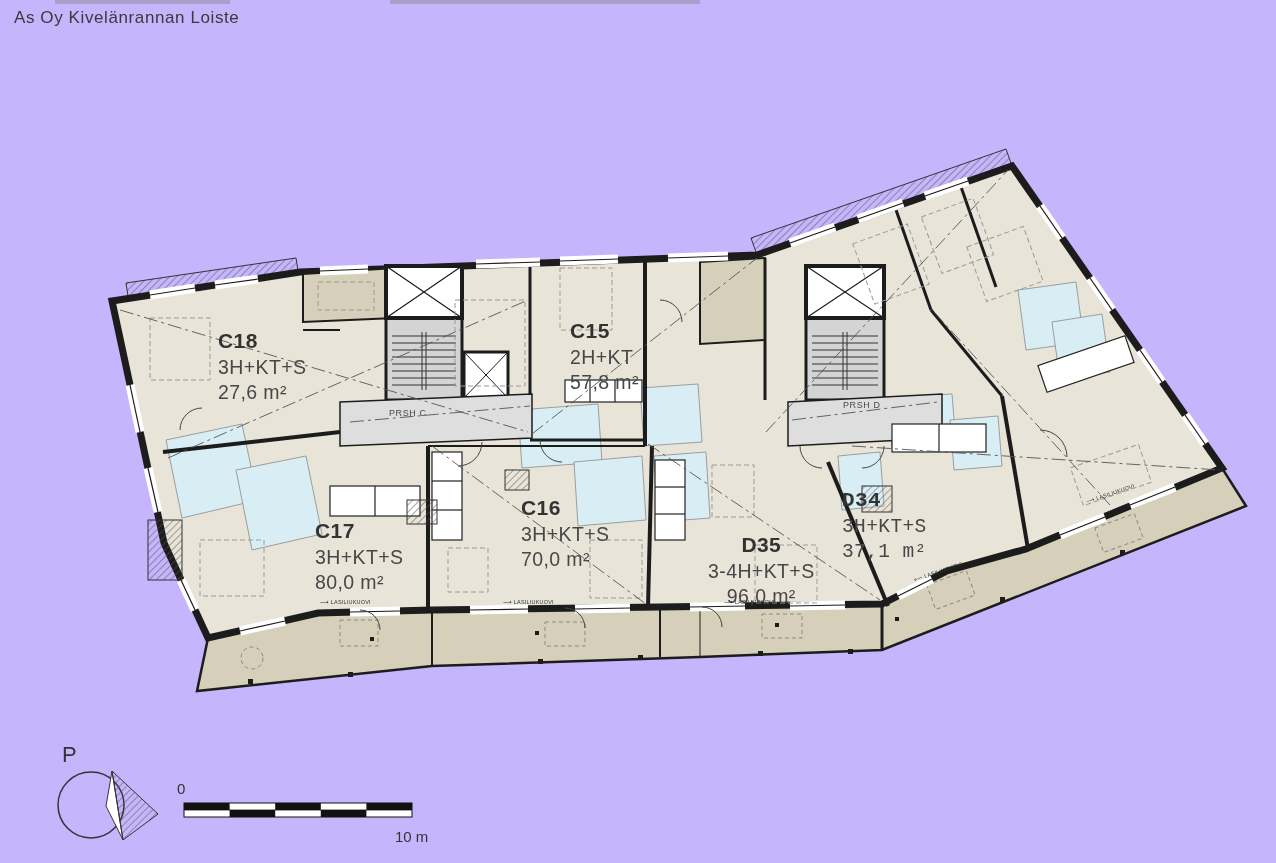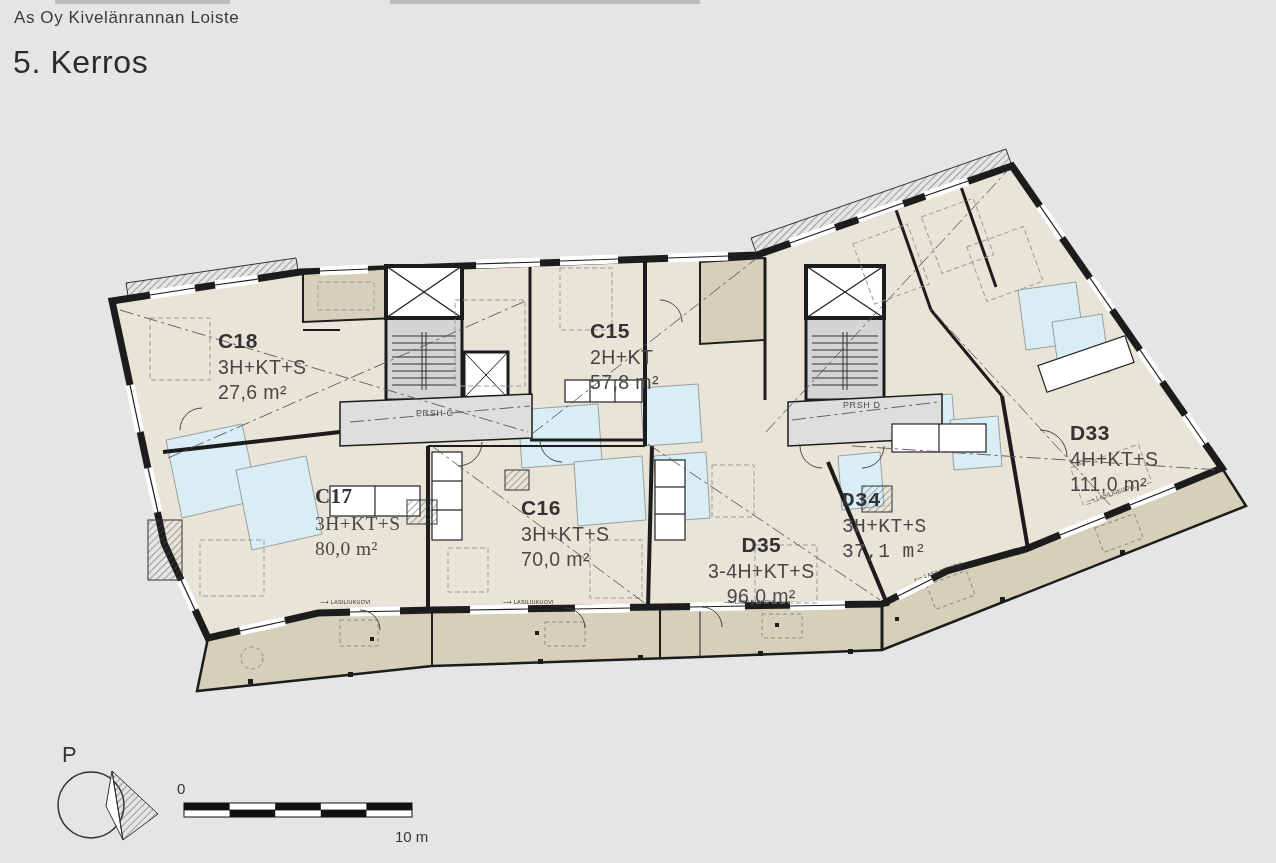--- a/index.html
+++ b/index.html
@@ -1,18 +1,18 @@
 <!DOCTYPE html>
 <html><head>
 <meta charset="utf-8">
 <style>
   html,body{margin:0;padding:0;background:#ffffff;}
   body{width:1276px;height:863px;overflow:hidden;
        font-family:"Liberation Sans","DejaVu Sans",sans-serif;}
-  .canvas{position:relative;width:1276px;height:863px;background:#e5e5e5;}
+  .canvas{position:relative;width:1276px;height:863px;background:#c4b5fd;}
   svg.plan{position:absolute;left:0;top:0;}
   .ovl{position:absolute;left:0;top:0;width:1276px;height:863px;pointer-events:none;}
   .title-small{position:absolute;left:14px;top:8px;font-size:17px;color:#3a3a3a;letter-spacing:.6px;}
   .title-large{position:absolute;left:13px;top:44px;font-size:32px;color:#2b2b2b;letter-spacing:.6px;}
   .unit-label{position:absolute;color:#474747;letter-spacing:.4px;line-height:25px;font-size:19.5px;}
   .unit-id{font-size:21px;font-weight:bold;color:#333;margin-bottom:2px;letter-spacing:.4px;}
   .prsh{position:absolute;font-size:9px;color:#4a4a4a;letter-spacing:.6px;}
   .sd-label{position:absolute;font-size:5.5px;color:#333;letter-spacing:.2px;white-space:nowrap;transform-origin:left center;}
   .sd-arrow{font-size:6px;margin-right:2px;}
   .rot-19{transform:rotate(-19deg);}
@@ -297,59 +297,53 @@
       <rect x="275.2" y="803" width="45.6" height="7"></rect>
       <rect x="366.4" y="803" width="45.6" height="7"></rect>
       <rect x="229.6" y="810" width="45.6" height="7"></rect>
       <rect x="320.8" y="810" width="45.6" height="7"></rect>
     </g>
   </g>
 </svg>
 
 <div class="ovl">
   <div class="title-small">As Oy Kivelänrannan Loiste</div>
-  <div class="title-large">5. Kerros</div>
 
   <div class="unit-label" style="left:218px;top:328px;">
     <div class="unit-id">C18</div>
     <div class="unit-type">3H+KT+S</div>
     <div class="unit-area">27,6 m²</div>
   </div>
-  <div class="unit-label" style="left:590px;top:318px;">
+  <div class="unit-label" style="left:570px;top:318px;">
     <div class="unit-id">C15</div>
     <div class="unit-type">2H+KT</div>
     <div class="unit-area">57,8 m²</div>
   </div>
-  <div class="unit-label" style="left:315px;top:484px;font-family:Liberation Serif, serif;">
+  <div class="unit-label" style="left:315px;top:518px;">
     <div class="unit-id">C17</div>
     <div class="unit-type">3H+KT+S</div>
     <div class="unit-area">80,0 m²</div>
   </div>
   <div class="unit-label" style="left:493px;top:495px;margin-left:28px;">
     <div class="unit-id">C16</div>
     <div class="unit-type">3H+KT+S</div>
     <div class="unit-area">70,0 m²</div>
   </div>
   <div class="unit-label" style="left:708px;top:532px;text-align:center;">
     <div class="unit-id">D35</div>
     <div class="unit-type">3-4H+KT+S</div>
     <div class="unit-area">96,0 m²</div>
   </div>
   <div class="unit-label" style="left:842px;top:488px;font-family:Liberation Mono, monospace;">
     <div class="unit-id">D34</div>
     <div class="unit-type">3H+KT+S</div>
     <div class="unit-area">37,1 m²</div>
   </div>
-  <div class="unit-label" style="left:1070px;top:420px;">
-    <div class="unit-id">D33</div>
-    <div class="unit-type">4H+KT+S</div>
-    <div class="unit-area">111,0 m²</div>
-  </div>
-
-  <div class="prsh" style="left:416px;top:408px;">PRSH C</div>
+
+  <div class="prsh" style="left:389px;top:408px;">PRSH C</div>
   <div class="prsh" style="left:843px;top:400px;">PRSH D</div>
 
   <div class="sd-label" style="left:320px;top:598px;"><span class="sd-arrow">⟶</span><span>LASILIUKUOVI</span></div>
   <div class="sd-label" style="left:503px;top:598px;"><span class="sd-arrow">⟶</span><span>LASILIUKUOVI</span></div>
   <div class="sd-label" style="left:724px;top:598px;"><span class="sd-arrow">⟶</span><span>LASILIUKUOVI</span></div>
   <div class="sd-label rot-19" style="left:914px;top:576px;"><span class="sd-arrow">⟵</span><span>LASILIUKUOVI</span></div>
   <div class="sd-label rot-19" style="left:1086px;top:498px;"><span class="sd-arrow">⟶</span><span>LASILIUKUOVI</span></div>
 
   <div class="compass-p">P</div>
   <div class="scale-num scale-0">0</div>

